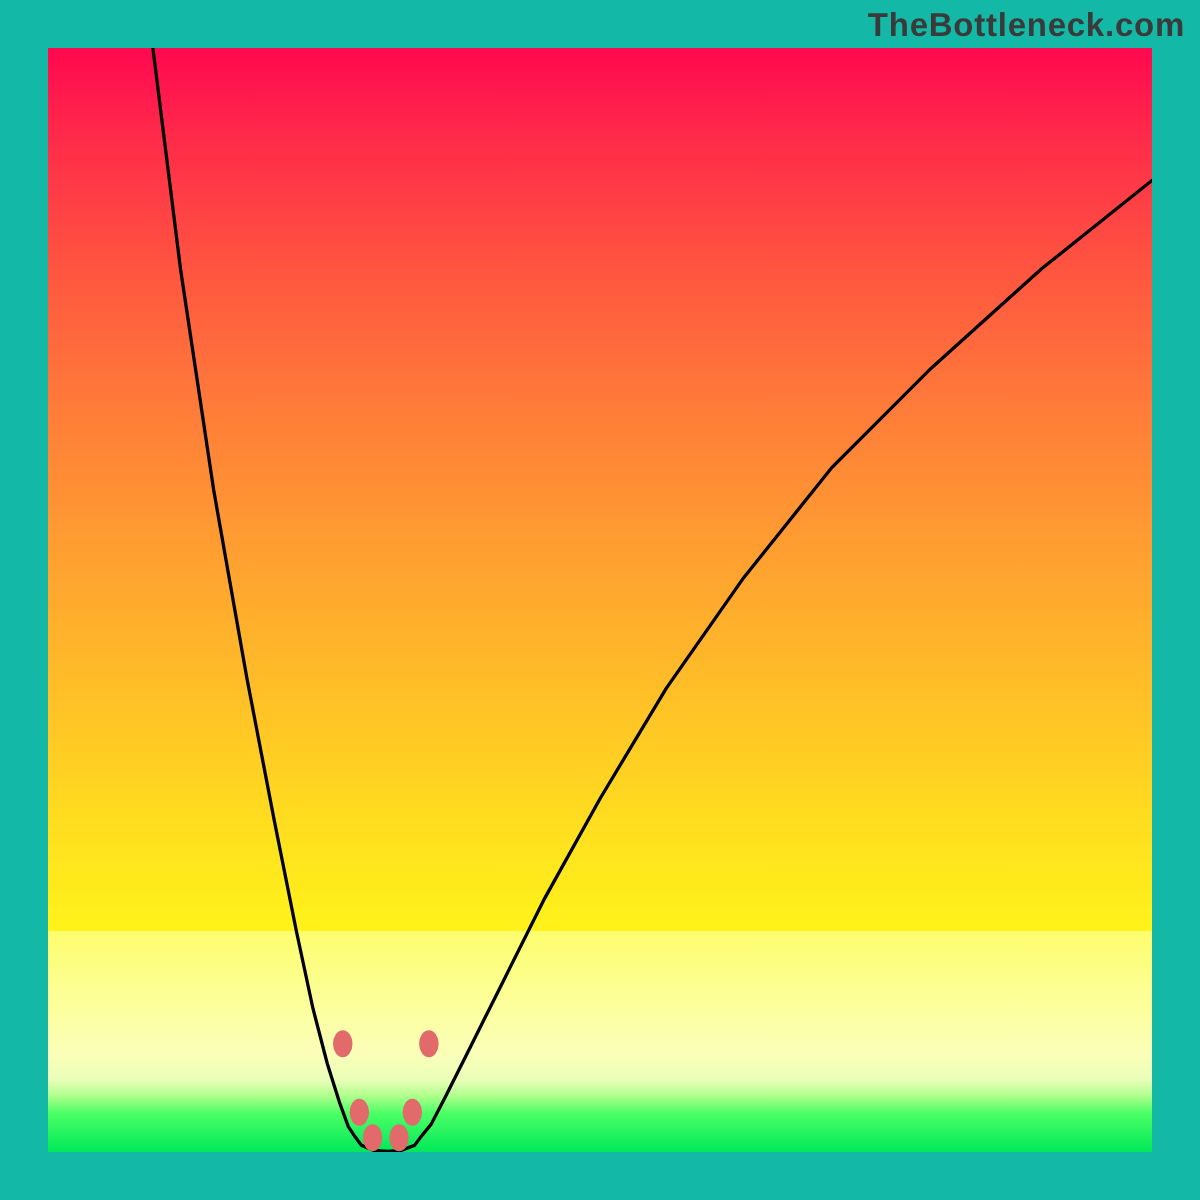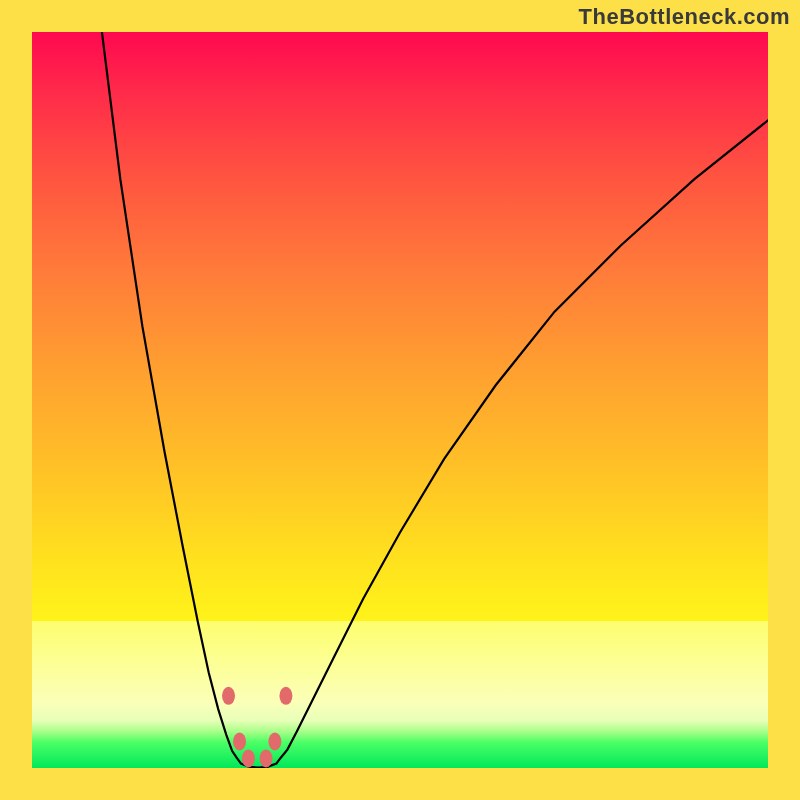--- a/index.html
+++ b/index.html
@@ -8,21 +8,21 @@
     width: 800px;
     height: 800px;
     background: #000;
     overflow: hidden;
     font-family: Arial, Helvetica, sans-serif;
   }
   .outer {
     position: relative;
     width: 800px;
     height: 800px;
-    background: #fde047;
+    background: #14b8a6;
   }
   .watermark {
     position: absolute;
     top: 4px;
     right: 10px;
     color: #3a3a3a;
     font-size: 22px;
     font-weight: 600;
     letter-spacing: 0.5px;
     z-index: 50;

